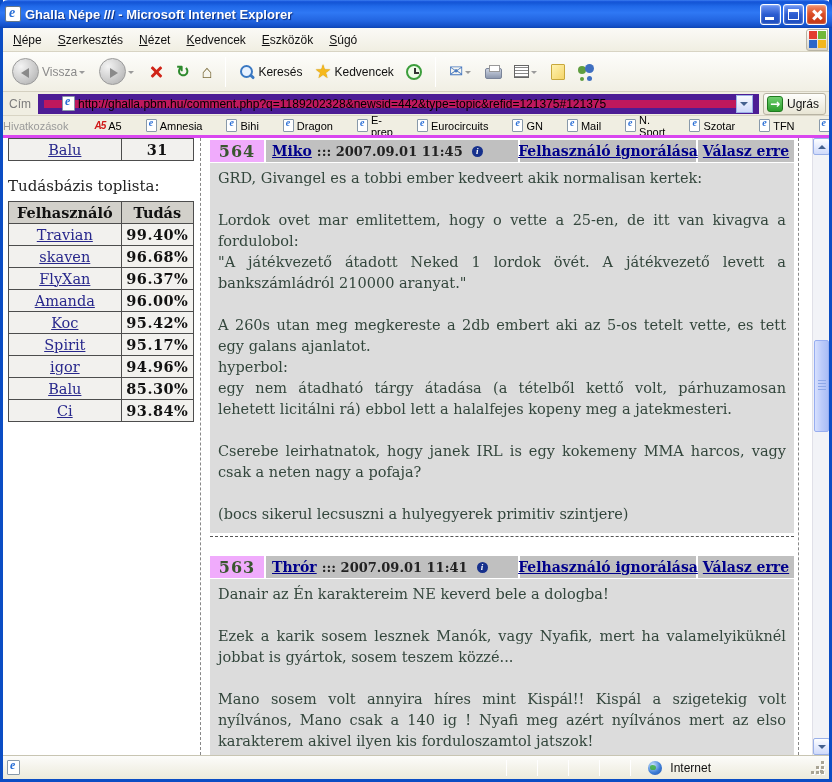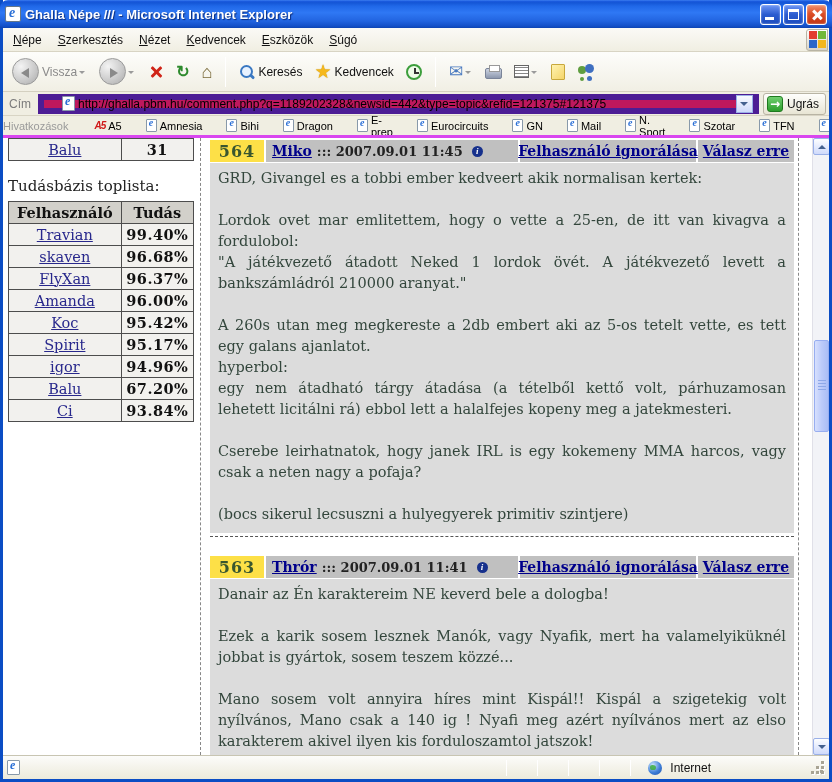--- a/index.html
+++ b/index.html
@@ -139,21 +139,21 @@
   .sb-name a, .user-link { color:#28288c; text-decoration:underline; }
   .sb-val { font-weight:bold; color:#111; font-size:13.5px; letter-spacing:.5px; }
   td.c1 { width:112px; } td.c2 { width:72px; }
   .sb-heading { margin:16px 0 6px 0; font-size:15px; color:#222; }
 
   
   .main { position:absolute; left:207px; top:2px; width:584px; }
   .post { margin-bottom:0; }
   .post-head { display:flex; gap:2px; height:22px; margin-bottom:0; }
   .ph-cell { background:#c0c0c0; display:flex; align-items:center; }
-  .ph-num { width:54px; background:#fde047; justify-content:center;
+  .ph-num { width:54px; background:#f0abfc; justify-content:center;
     font-weight:bold; font-size:16px; color:#39562f; letter-spacing:1px; }
   .ph-main { flex:1; padding-left:6px; gap:5px; }
   .ph-author { font-weight:bold; font-size:14px; }
   .ph-meta { font-weight:bold; font-size:13px; color:#222; }
   .info-i { display:inline-block; width:11px; height:11px; border-radius:50%;
     background:#16308c; color:#fff; text-align:center;
     font: italic bold 9px/11px "Liberation Serif",serif; vertical-align:4px; margin-left:4px; }
   .ph-ignore { width:176px; justify-content:center; }
   .ph-reply { width:96px; justify-content:center; }
   .ph-link { color:#00008b; font-weight:bold; font-size:14px; text-decoration:underline; white-space:nowrap; }
@@ -394,21 +394,21 @@
         <tr>
               <td class="c1 sb-name"><a href="#" class="user-link">Spirit</a></td>
               <td class="c2 sb-val">95.17%</td>
             </tr>
         <tr>
               <td class="c1 sb-name"><a href="#" class="user-link">igor</a></td>
               <td class="c2 sb-val">94.96%</td>
             </tr>
         <tr>
               <td class="c1 sb-name"><a href="#" class="user-link">Balu</a></td>
-              <td class="c2 sb-val">67.20%</td>
+              <td class="c2 sb-val">85.30%</td>
             </tr>
         <tr>
               <td class="c1 sb-name"><a href="#" class="user-link">Ci</a></td>
               <td class="c2 sb-val">93.84%</td>
             </tr>
       </tbody>
         </table>
     </div>
 
     <div class="main">

